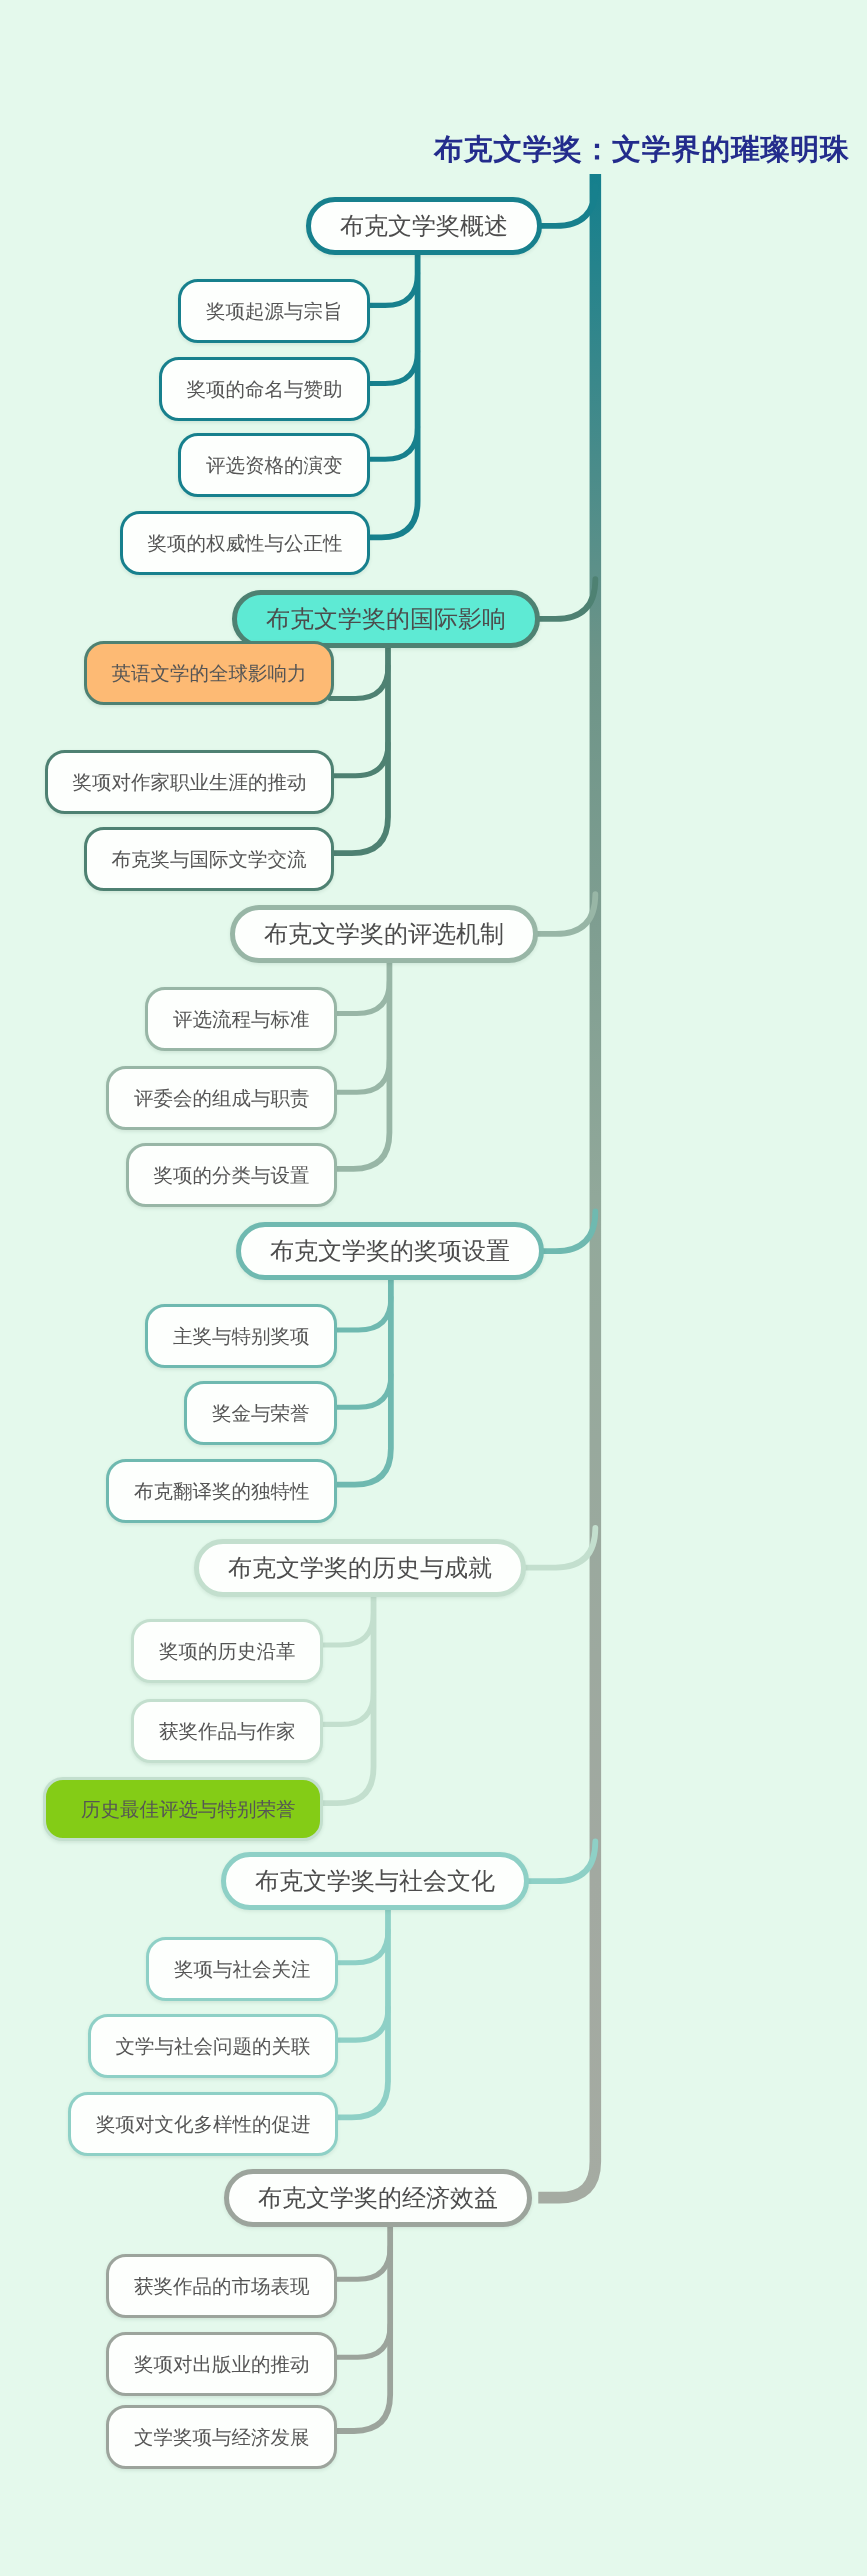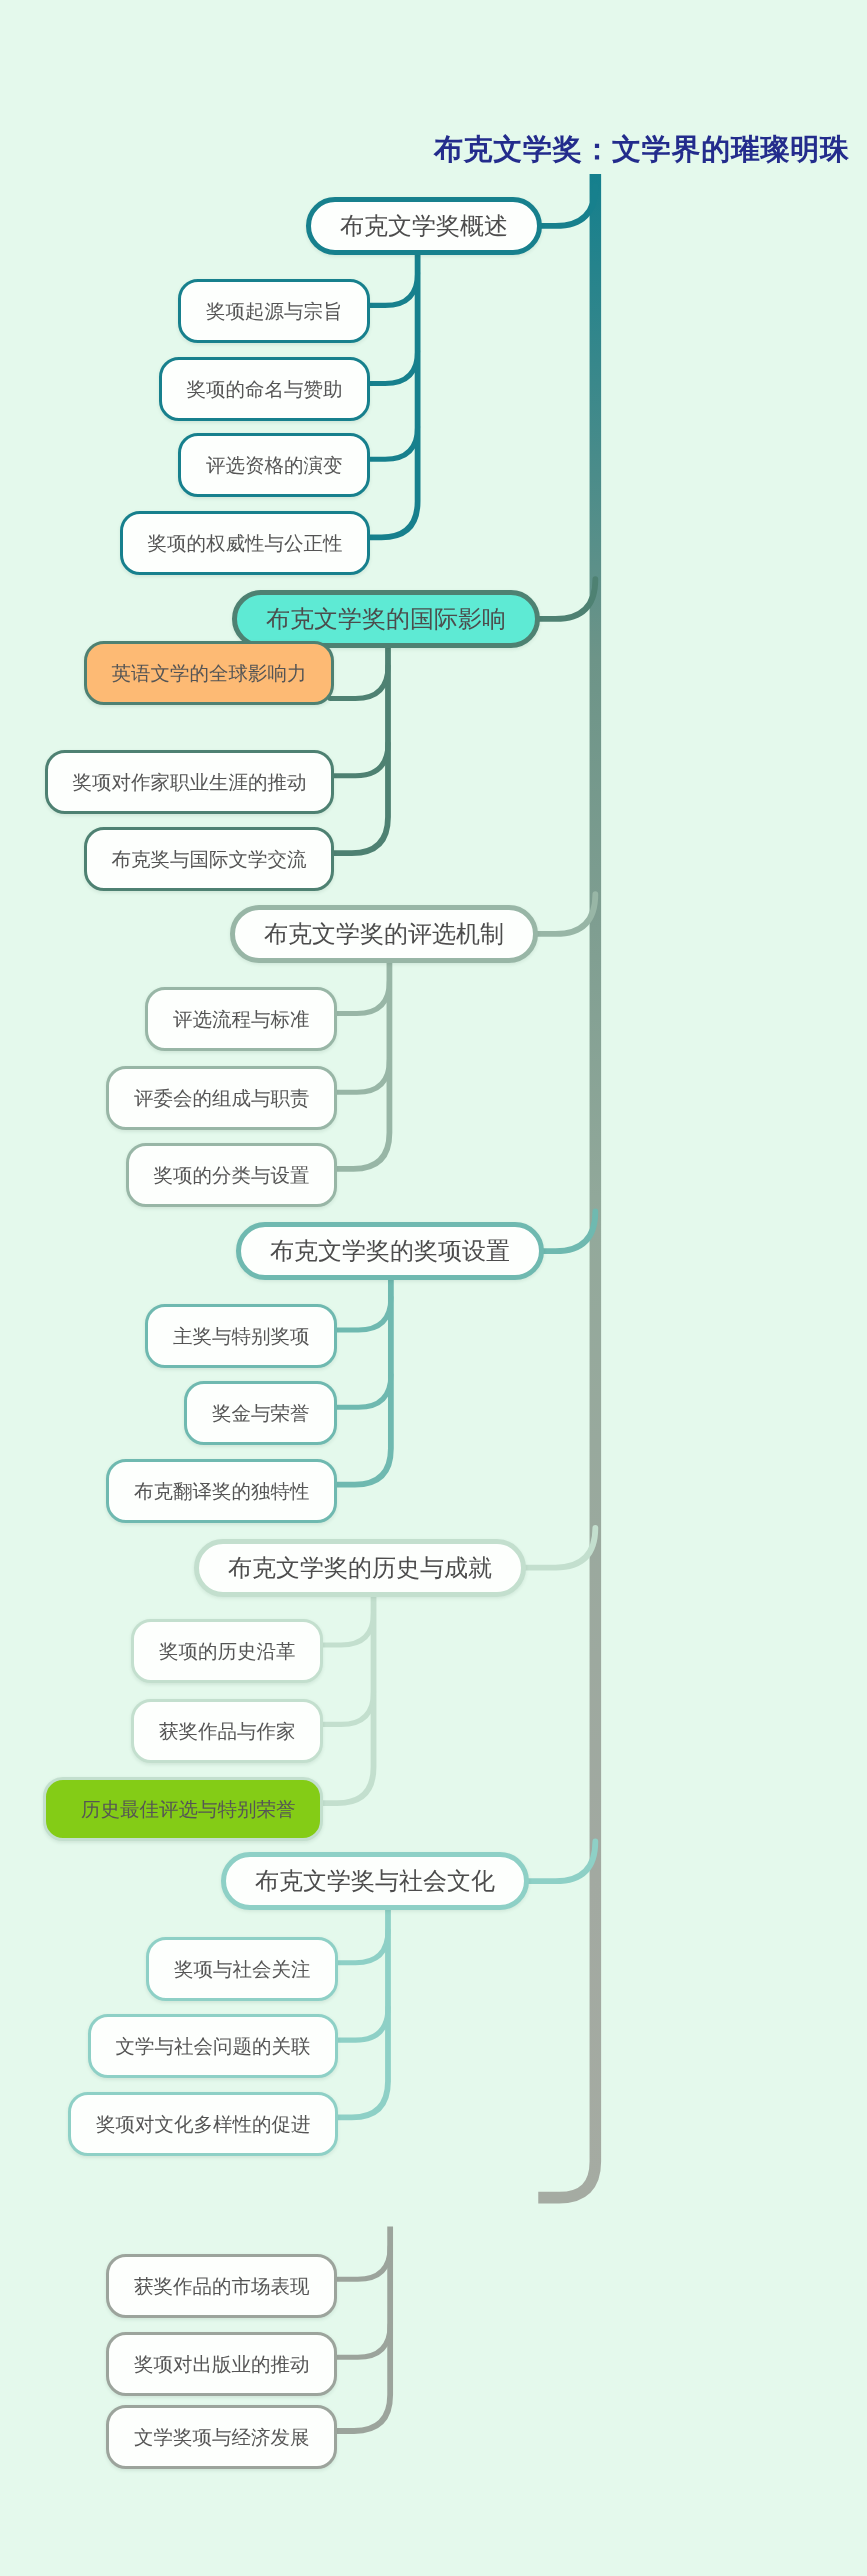--- a/index.html
+++ b/index.html
@@ -90,18 +90,19 @@
   <div class="node main" style="right: 341px; top: 1539px; border-color: rgb(195, 223, 206); background: rgb(253, 255, 253);">布克文学奖的历史与成就</div>
   <div class="node child" style="right: 544px; top: 1619px; border-color: rgb(195, 223, 206); background: rgb(253, 255, 253);">奖项的历史沿革</div>
   <div class="node child" style="right: 544px; top: 1699px; border-color: rgb(195, 223, 206); background: rgb(253, 255, 253);">获奖作品与作家</div>
   <div class="node child" style="right: 544px; top: 1777px; border-color: rgb(195, 223, 206); background: #84cc16; padding-left: 35px;">历史最佳评选与特别荣誉</div>
 
   <div class="node main" style="right: 338px; top: 1852px; border-color: rgb(142, 208, 198); background: rgb(253, 255, 253);">布克文学奖与社会文化</div>
   <div class="node child" style="right: 529px; top: 1937px; border-color: rgb(142, 208, 198); background: rgb(253, 255, 253);">奖项与社会关注</div>
   <div class="node child" style="right: 529px; top: 2014px; border-color: rgb(142, 208, 198); background: rgb(253, 255, 253); margin-left: 48px;">文学与社会问题的关联</div>
   <div class="node child" style="right: 529px; top: 2092px; border-color: rgb(142, 208, 198); background: rgb(253, 255, 253);">奖项对文化多样性的促进</div>
 
+  <div class="node main" style="right: 335px; top: 2169px; border-color: rgb(156, 164, 156); background: rgb(253, 255, 253);">布克文学奖的经济效益</div>
   <div class="node child" style="right: 530px; top: 2254px; border-color: rgb(156, 164, 156); background: rgb(253, 255, 253);">获奖作品的市场表现</div>
   <div class="node child" style="right: 530px; top: 2332px; border-color: rgb(156, 164, 156); background: rgb(253, 255, 253);">奖项对出版业的推动</div>
   <div class="node child" style="right: 530px; top: 2405px; border-color: rgb(156, 164, 156); background: rgb(253, 255, 253);">文学奖项与经济发展</div>
 
 </div>
 
 
 </body></html>

